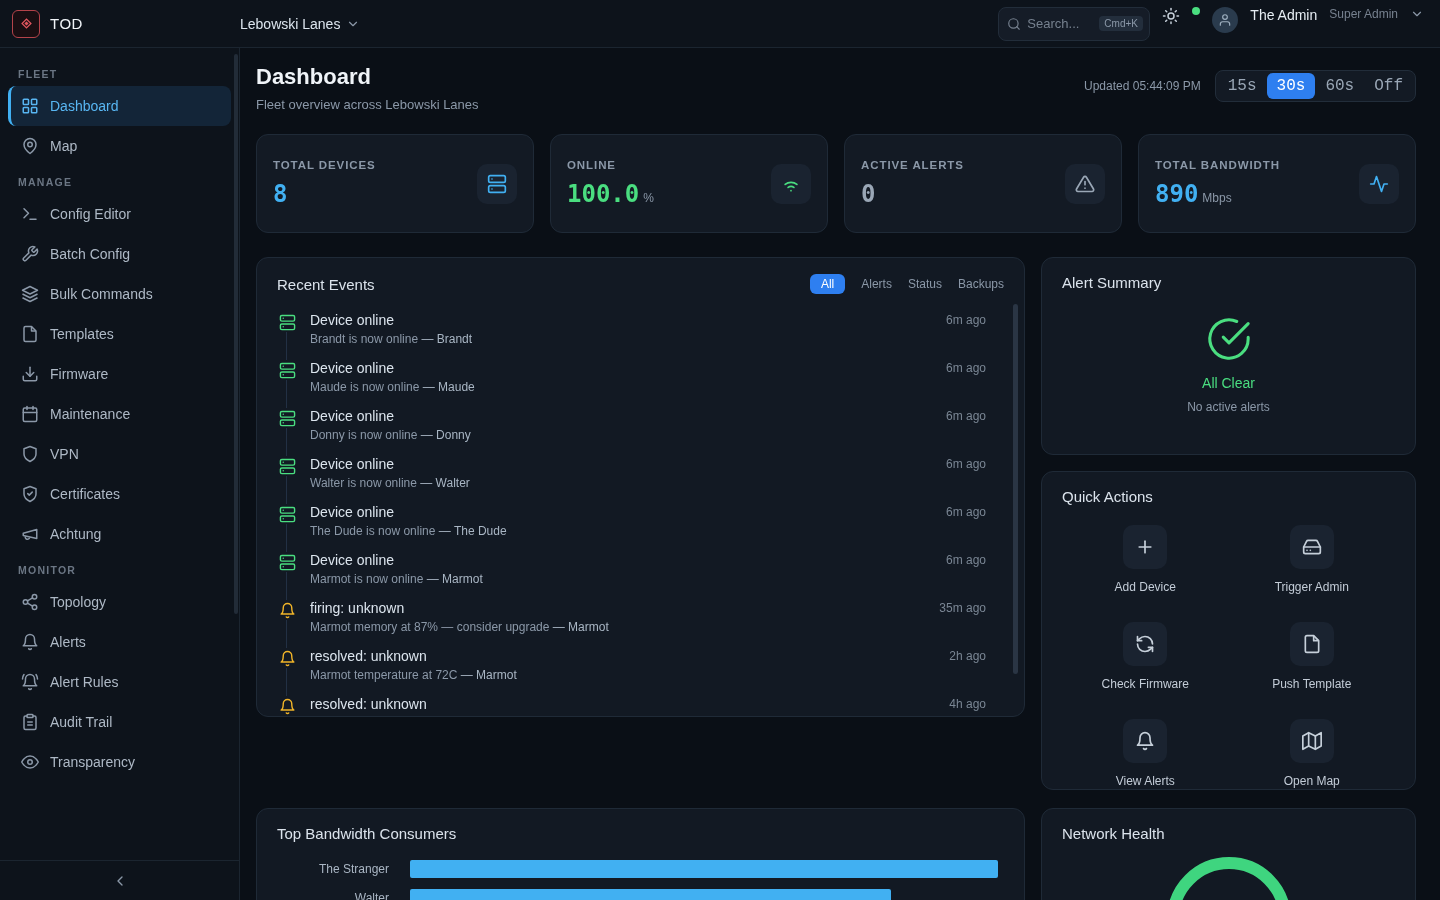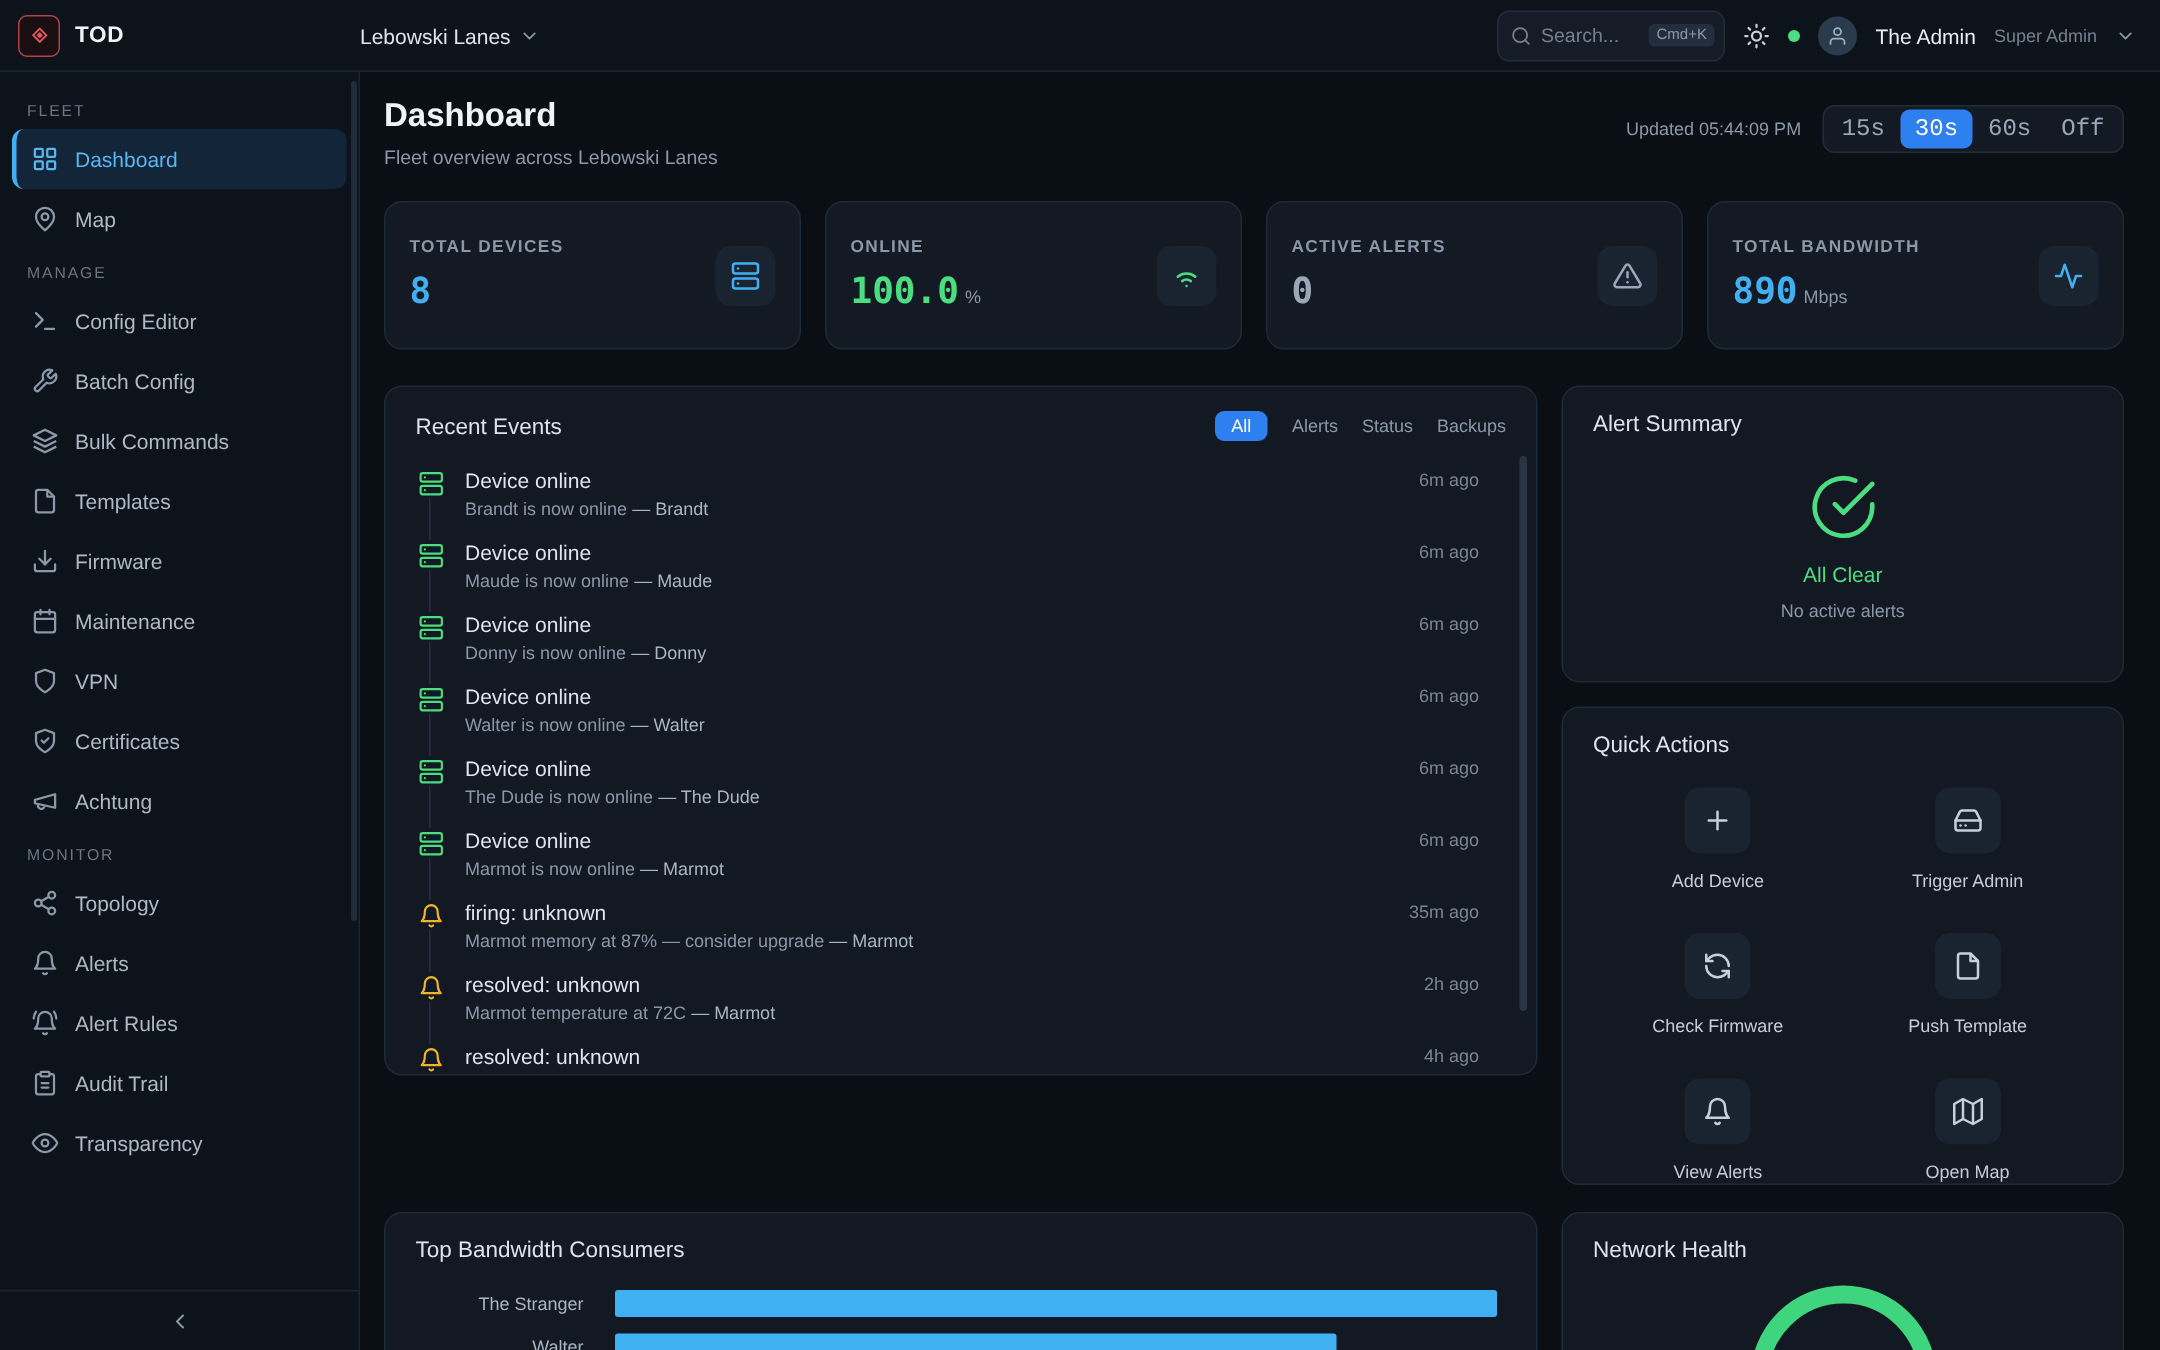--- a/index.html
+++ b/index.html
@@ -5,44 +5,44 @@
   *{margin:0;padding:0;box-sizing:border-box}
   html,body{width:1440px;height:900px;overflow:hidden}
   body{background:#0a0f16;font-family:"Liberation Sans",sans-serif;color:#e6edf3}
   .screen{width:1440px;height:900px;display:flex;flex-direction:column;overflow:hidden}
 
   
   .topbar{height:48px;flex:0 0 48px;display:flex;align-items:center;background:#0d131b;border-bottom:1px solid #1b2530;padding:0 16px 0 12px}
   .brand{width:228px;display:flex;align-items:center;gap:10px;flex:0 0 228px}
   .logo{width:28px;height:28px;border-radius:6px;border:1px solid #b4434a;background:#190e12;display:flex;align-items:center;justify-content:center;color:var(--brand,#e0565e)}
   .logo svg{width:15px;height:15px}
-  .logo-text{font-weight:bold;font-size:15px;letter-spacing:.5px;color:#f0f4f8}
+  .logo-text{font-weight:normal;font-size:15px;letter-spacing:.5px;color:#f0f4f8}
   .org{display:flex;align-items:center;gap:6px;font-size:14px;color:#dce5ee;cursor:pointer}
   .org svg{width:14px;height:14px;color:#8b98a8}
-  .topbar-right{margin-left:auto;display:flex;align-items:center;gap:12px}
+  .topbar-right{margin-left:auto;display:flex;align-items:flex-start;gap:12px}
   .search{display:flex;align-items:center;gap:6px;background:#151c27;border:1px solid #222d3a;border-radius:8px;height:34px;padding:0 8px;width:152px}
   .search svg{width:14px;height:14px;color:#76818f;flex:0 0 auto}
   .search input{background:transparent;border:0;outline:0;color:#c3ccd7;font-size:13px;width:66px;font-family:inherit}
   .search input::placeholder{color:#76818f}
   .kbd{background:#232e3c;border-radius:4px;font-size:10px;color:#8b98a8;padding:2px 5px;white-space:nowrap}
   .icon-btn{background:none;border:0;color:#c6d0da;cursor:pointer;display:flex;align-items:center}
   .icon-btn svg{width:18px;height:18px}
   .status-dot{width:8px;height:8px;border-radius:50%;background:var(--success,#4ade80)}
   .avatar{width:26px;height:26px;border-radius:50%;background:#2a3b4d;display:flex;align-items:center;justify-content:center;color:#9fb0c0}
   .avatar svg{width:14px;height:14px}
   .user-name{font-size:14px;color:#e6edf3}
   .user-role{font-size:12px;color:#76818f}
   .chev{width:14px;height:14px;color:#8b98a8}
 
   
   .body-row{flex:1;display:flex;min-height:0}
 
   
   .sidebar{width:240px;flex:0 0 240px;background:#0d131b;border-right:1px solid #1b2530;position:relative;display:flex;flex-direction:column;padding:10px 8px 0}
-  .nav-section-label{font-size:10.5px;letter-spacing:.12em;color:#6b7684;padding:10px 10px 6px;font-weight:normal}
+  .nav-section-label{font-size:10.5px;letter-spacing:.12em;color:#6b7684;padding:10px 10px 6px;font-weight:bold}
   .nav-item{display:flex;align-items:center;gap:11px;height:40px;padding:0 10px;border-radius:8px;color:#aeb9c6;font-size:14px;cursor:pointer;border-left:3px solid transparent;text-decoration:none}
   .nav-item svg{width:18px;height:18px;color:#8b98a8;flex:0 0 auto}
   .nav-item.active{background:rgba(56,152,236,.14);border-left-color:var(--accent,#41b0f2);color:#58b6f2}
   .nav-item.active svg{color:#58b6f2}
   .collapse-bar{margin:auto -8px 0;height:40px;border-top:1px solid #1b2530;display:flex;align-items:center;justify-content:center;color:#8b98a8;cursor:pointer}
   .collapse-bar svg{width:16px;height:16px}
   .side-scroll{position:absolute;right:1px;top:6px;width:4px;height:560px;border-radius:2px;background:#222c38}
 
   
   .main{flex:1;min-width:0;display:flex;flex-direction:column;padding:16px 24px 0 16px;overflow:hidden;background:#0a0f16}

